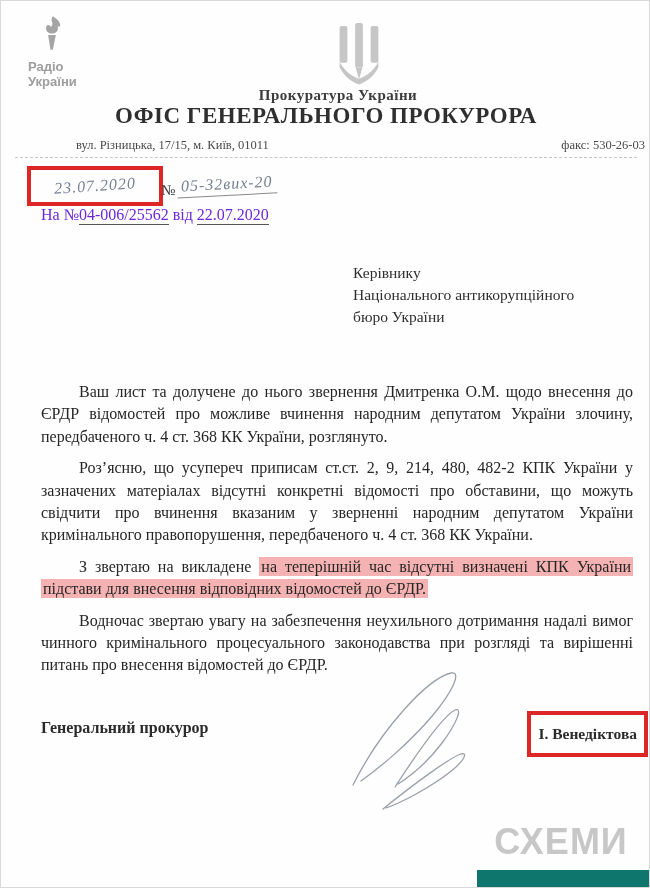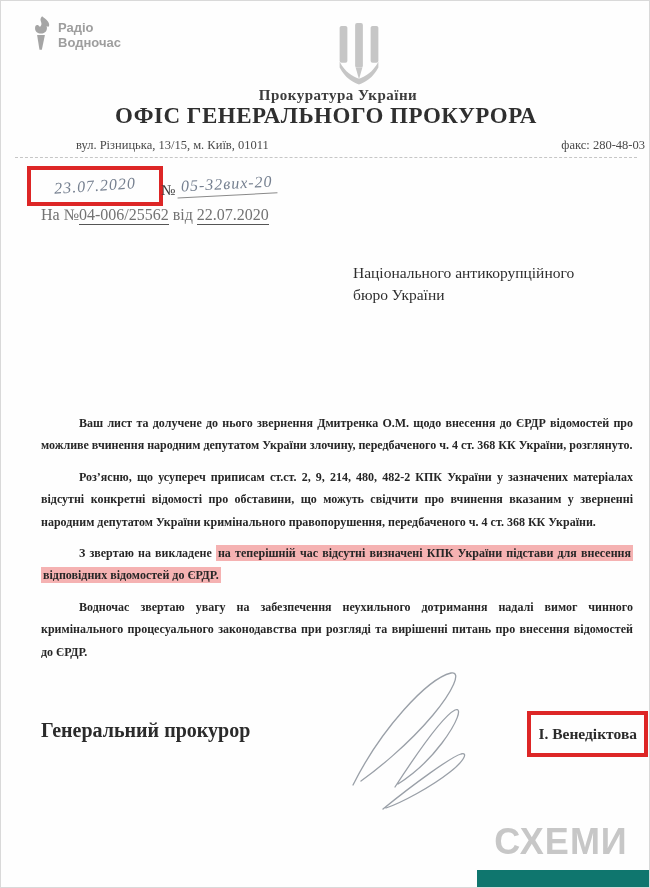--- a/index.html
+++ b/index.html
@@ -2,54 +2,54 @@
 <html><head>
 <meta charset="utf-8">
 <style>
   html,body{margin:0;padding:0;background:#e9e9e9;}
   .page{
     position:relative;width:650px;height:888px;margin:0 auto;
     background:#fefefe;border:1px solid #d9d9d9;box-sizing:border-box;
     font-family:"Liberation Serif", serif;color:#262626;overflow:hidden;
   }
   
-  .rs-logo{position:absolute;left:27px;top:14px;display:flex;align-items:center;gap:4px;}
+  .rs-logo{position:absolute;left:27px;top:14px;display:flex;align-items:center;gap:4px;flex-direction:column;}
   .rs-text{font-family:"Liberation Sans",sans-serif;font-weight:bold;font-size:13px;
            line-height:15px;color:#9e9e9e;}
   
   .trident{position:absolute;left:334px;top:22px;width:48px;height:62px;}
   .org-line{position:absolute;left:18px;top:86px;width:638px;text-align:center;
             font-weight:bold;font-size:15px;color:#3c3c3c;letter-spacing:.5px;}
   .office-line{position:absolute;left:0;top:102px;width:650px;text-align:center;
                font-weight:bold;font-size:23px;color:#2f2f2f;letter-spacing:.5px;}
   .addr{position:absolute;left:75px;top:137px;font-size:12.5px;color:#4a4a4a;}
   .fax{position:absolute;right:4px;top:137px;font-size:12.5px;color:#4a4a4a;}
   .divider{position:absolute;left:14px;top:156px;width:622px;border-top:1px dashed #b9b9b9;opacity:.8;}
   
   .redbox1{position:absolute;left:26px;top:165px;width:128px;height:32px;
            border:4px solid #dd2626;display:flex;align-items:center;justify-content:center;}
   .hand{font-style:italic;color:#768090;font-size:16px;letter-spacing:1px;white-space:nowrap;}
   .hand-date{transform:rotate(-4deg);}
   .num-sign{position:absolute;left:160px;top:181px;font-size:15px;color:#3a3a3a;}
   .hand-num{position:absolute;left:176px;top:174px;transform:rotate(-3deg);
             border-bottom:1px solid #8a8a8a;padding:0 4px 2px 4px;}
-  .ref-line{position:absolute;left:40px;top:205px;font-size:16px;color:#737373;}
+  .ref-line{position:absolute;left:40px;top:205px;font-size:16px;color:#6d28d9;}
   .ref-line .u{border-bottom:1px solid #555;padding-bottom:1px;}
   
   .addressee{position:absolute;left:352px;top:261px;font-size:15.5px;line-height:22px;color:#2e2e2e;}
   .addressee .name{font-weight:bold;}
   
-  .body-text{position:absolute;left:40px;top:411px;width:592px;
-             font-size:12px;line-height:22.4px;text-align:justify;color:#262626;font-weight:bold;}
+  .body-text{position:absolute;left:40px;top:380px;width:592px;
+             font-size:16px;line-height:22.4px;text-align:justify;color:#262626;}
   .body-text p{margin:0 0 9px 0;text-indent:38px;}
   mark{background:#f5b2b2;color:inherit;padding:1px 2px;
        -webkit-box-decoration-break:clone;box-decoration-break:clone;}
   
   .sig-svg{position:absolute;left:330px;top:666px;width:160px;height:170px;}
-  .sig-title{position:absolute;left:40px;top:718px;font-weight:bold;font-size:20px;color:#2b2b2b;}
+  .sig-title{position:absolute;left:40px;top:718px;font-weight:bold;font-size:16px;color:#2b2b2b;}
   .redbox2{position:absolute;right:1px;top:710px;border:4px solid #dd2626;
            padding:10px 7px;font-weight:bold;font-size:15.5px;color:#2b2b2b;white-space:nowrap;}
   
   .schemes{position:absolute;left:477px;top:824px;width:166px;text-align:center;
            font-family:"Liberation Sans",sans-serif;}
   .schemes-title{font-weight:bold;font-size:36px;line-height:34px;color:#c7c7c7;letter-spacing:1px;}
   .schemes-sub{font-size:9px;letter-spacing:2.2px;color:#d2d2d2;margin-top:14px;white-space:nowrap;}
   .credit-bar{position:absolute;right:0;top:869px;height:19px;background:#0f766e;
               color:#ffffff;font-family:"Liberation Sans",sans-serif;font-weight:bold;
               font-size:11.5px;line-height:19px;padding:12px 8px;}
@@ -63,53 +63,54 @@
     <span>
       <svg width="26" height="36" viewBox="0 0 24 33">
         <g fill="#a5a5a5">
           <path d="M13 1 C9 5 15 7 11 11 C9 8 6.5 9 6.5 12 C6.5 15.2 9 17 12 17 C16 17 18.4 14 17.2 10 C19.4 12 20.6 9 18.4 5.8 C16.4 3 15 3 13 1 Z"></path>
           <path d="M8.4 18.4 L15.6 18.4 L12.8 32 L10.6 32 Z"></path>
         </g>
       </svg>
     </span>
     <span class="rs-text">
       <span>Радіо</span><br>
-      <span>Водночас</span>
+      <span>України</span>
     </span>
   </div>
 
   <div class="trident">
     <svg width="48" height="62" viewBox="0 0 48 64">
       <g fill="#c6c6c6">
         <rect x="4" y="3" width="8" height="38" rx="2"></rect>
         <rect x="20" y="0" width="8" height="46" rx="2"></rect>
         <rect x="36" y="3" width="8" height="38" rx="2"></rect>
         <path d="M4 40 C10 51 17 55 24 57.5 C31 55 38 51 44 40 L44 46 C38 57 31 61 24 63.5 C17 61 10 57 4 46 Z"></path>
         <path d="M20.5 46 L24 58 L27.5 46 Z"></path>
       </g>
     </svg>
   </div>
 
   <div class="org-line">Прокуратура України</div>
   <div class="office-line">ОФІС ГЕНЕРАЛЬНОГО ПРОКУРОРА</div>
-  <div class="addr">вул. Різницька, 13/15, м. Київ, 01011</div>
-  <div class="fax">факс: 280-48-03</div>
+  <div class="addr">вул. Різницька, 17/15, м. Київ, 01011</div>
+  <div class="fax">факс: 530-26-03</div>
   <div class="divider"></div>
 
   <div class="redbox1">
     <span class="hand hand-date">23.07.2020</span>
   </div>
   <span class="num-sign">№</span>
   <span class="hand hand-num">05-32вих-20</span>
 
   <div class="ref-line">
     <span>На №</span><span class="u">04-006/25562</span><span> від </span><span class="u">22.07.2020</span>
   </div>
 
   <div class="addressee">
+    <div>Керівнику</div>
     <div>Національного антикорупційного</div>
     <div>бюро України</div>
   </div>
 
   <div class="body-text">
     <p>Ваш лист та долучене до нього звернення Дмитренка О.М. щодо внесення до ЄРДР відомостей про можливе вчинення народним депутатом України злочину, передбаченого ч. 4 ст. 368 КК України, розглянуто.</p>
     <p>Роз’ясню, що усупереч приписам ст.ст. 2, 9, 214, 480, 482-2 КПК України у зазначених матеріалах відсутні конкретні відомості про обставини, що можуть свідчити про вчинення вказаним у зверненні народним депутатом України кримінального правопорушення, передбаченого ч. 4 ст. 368 КК України.</p>
     <p><span>З звертаю на викладене </span><mark>на теперішній час відсутні визначені КПК України підстави для внесення відповідних відомостей до ЄРДР.</mark></p>
     <p>Водночас звертаю увагу на забезпечення неухильного дотримання надалі вимог чинного кримінального процесуального законодавства при розгляді та вирішенні питань про внесення відомостей до ЄРДР.</p>
   </div>

